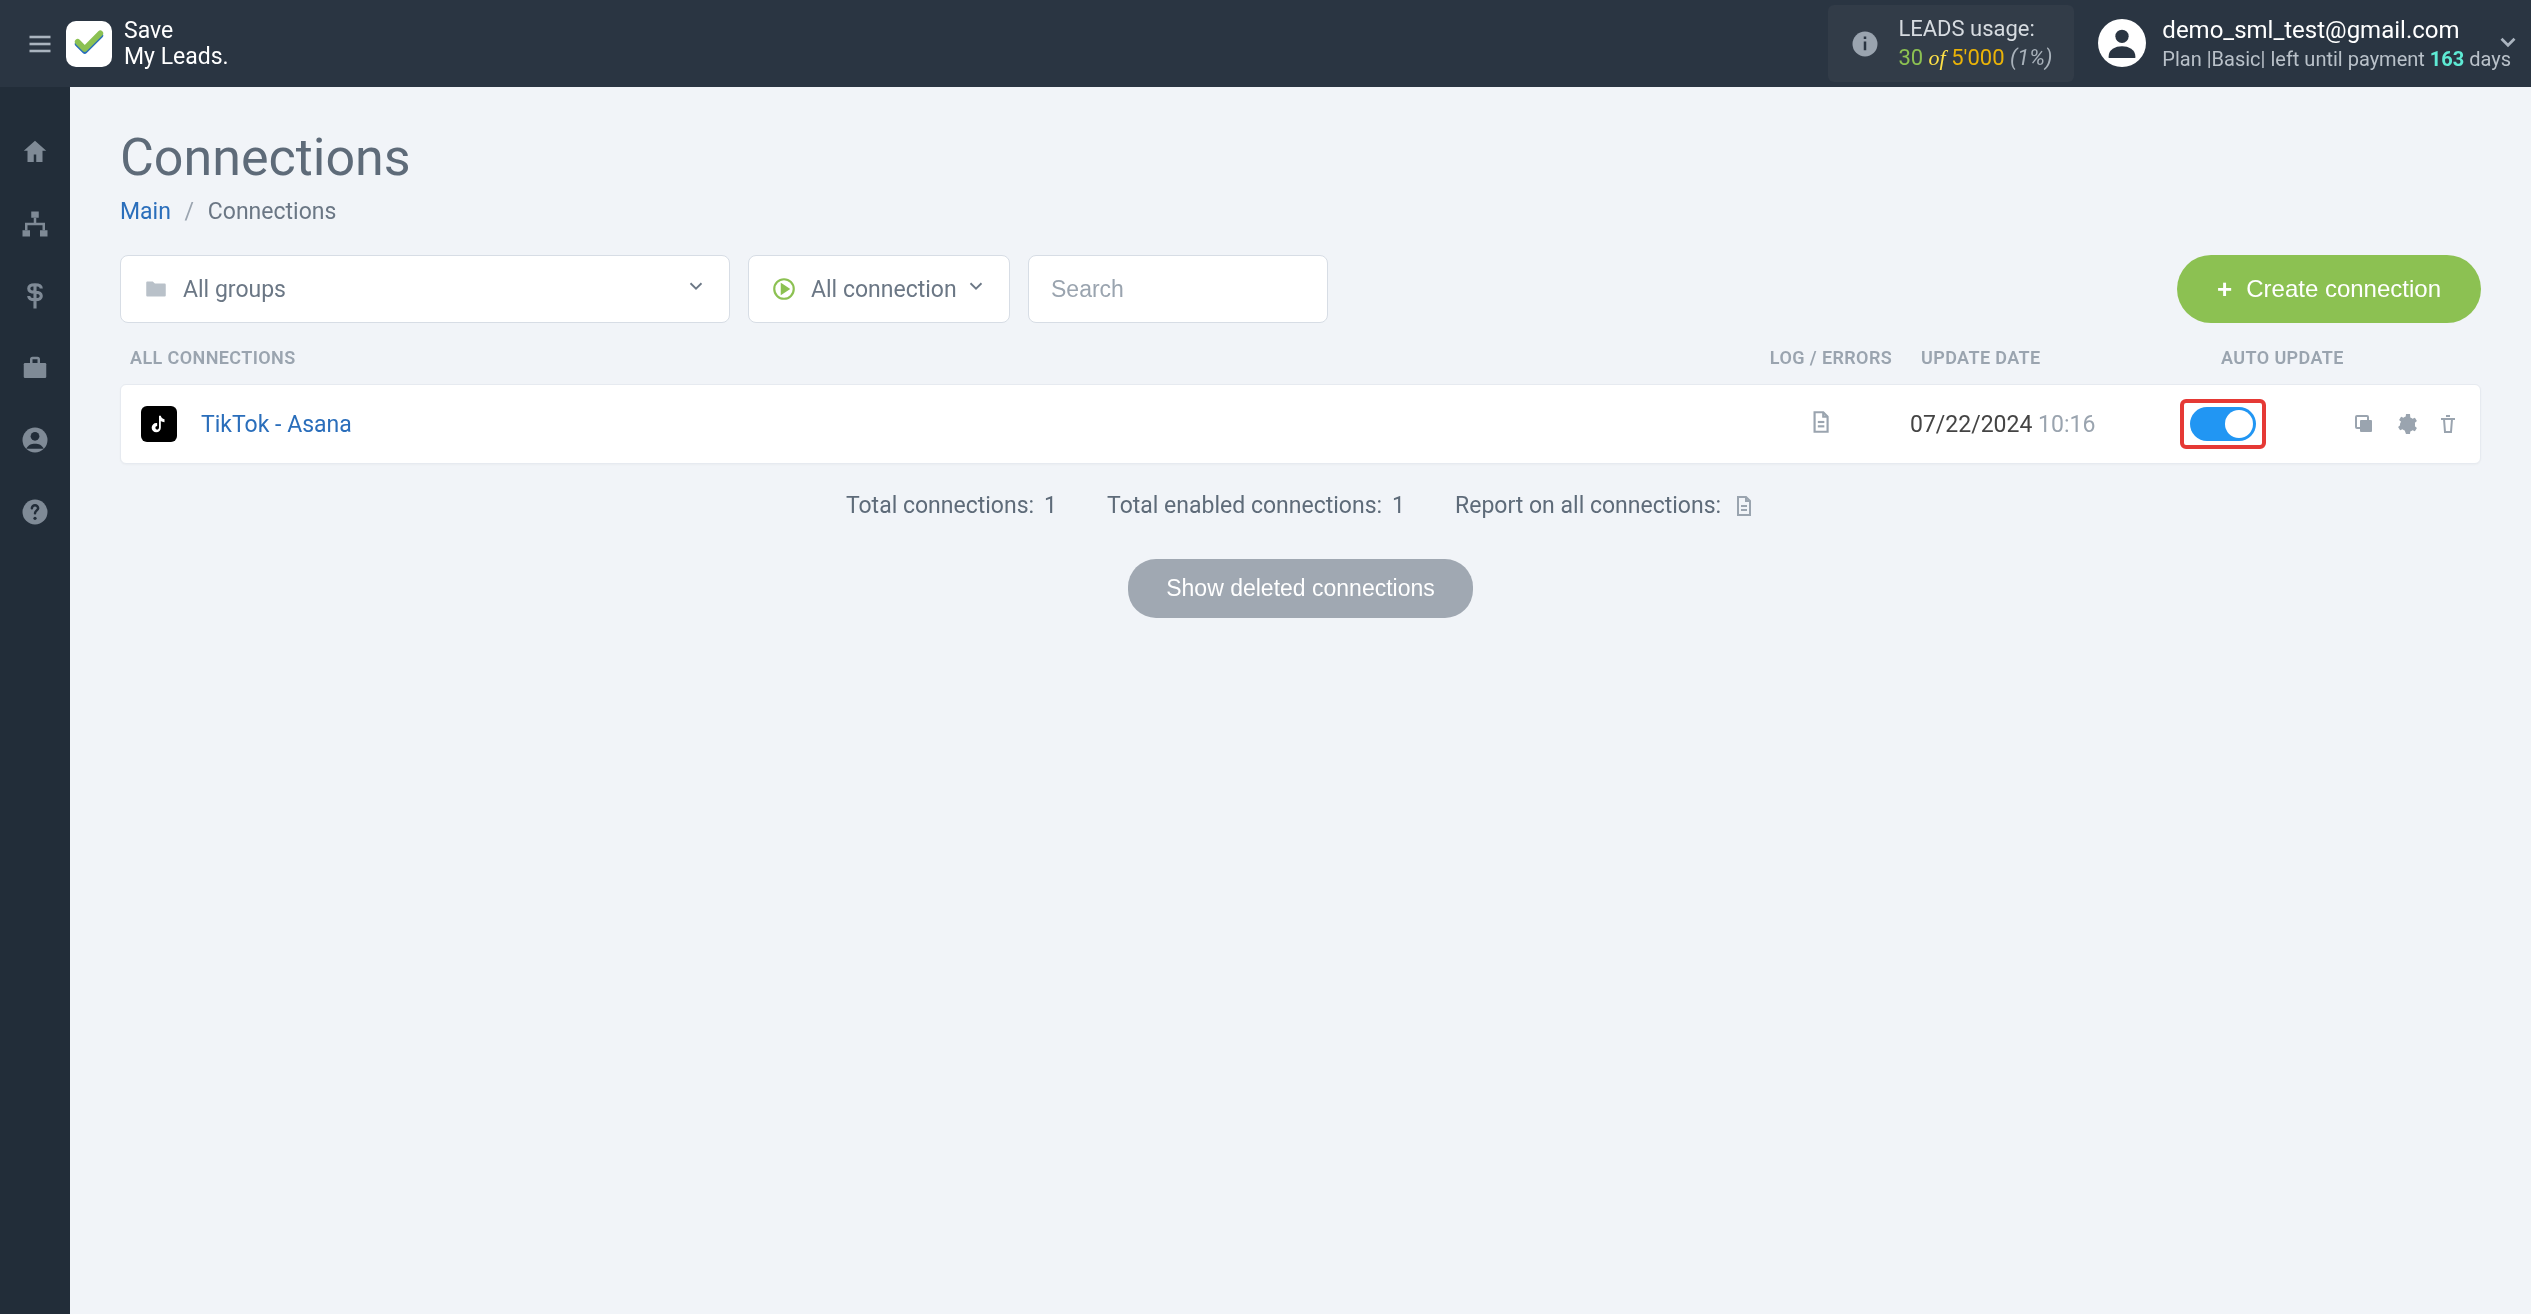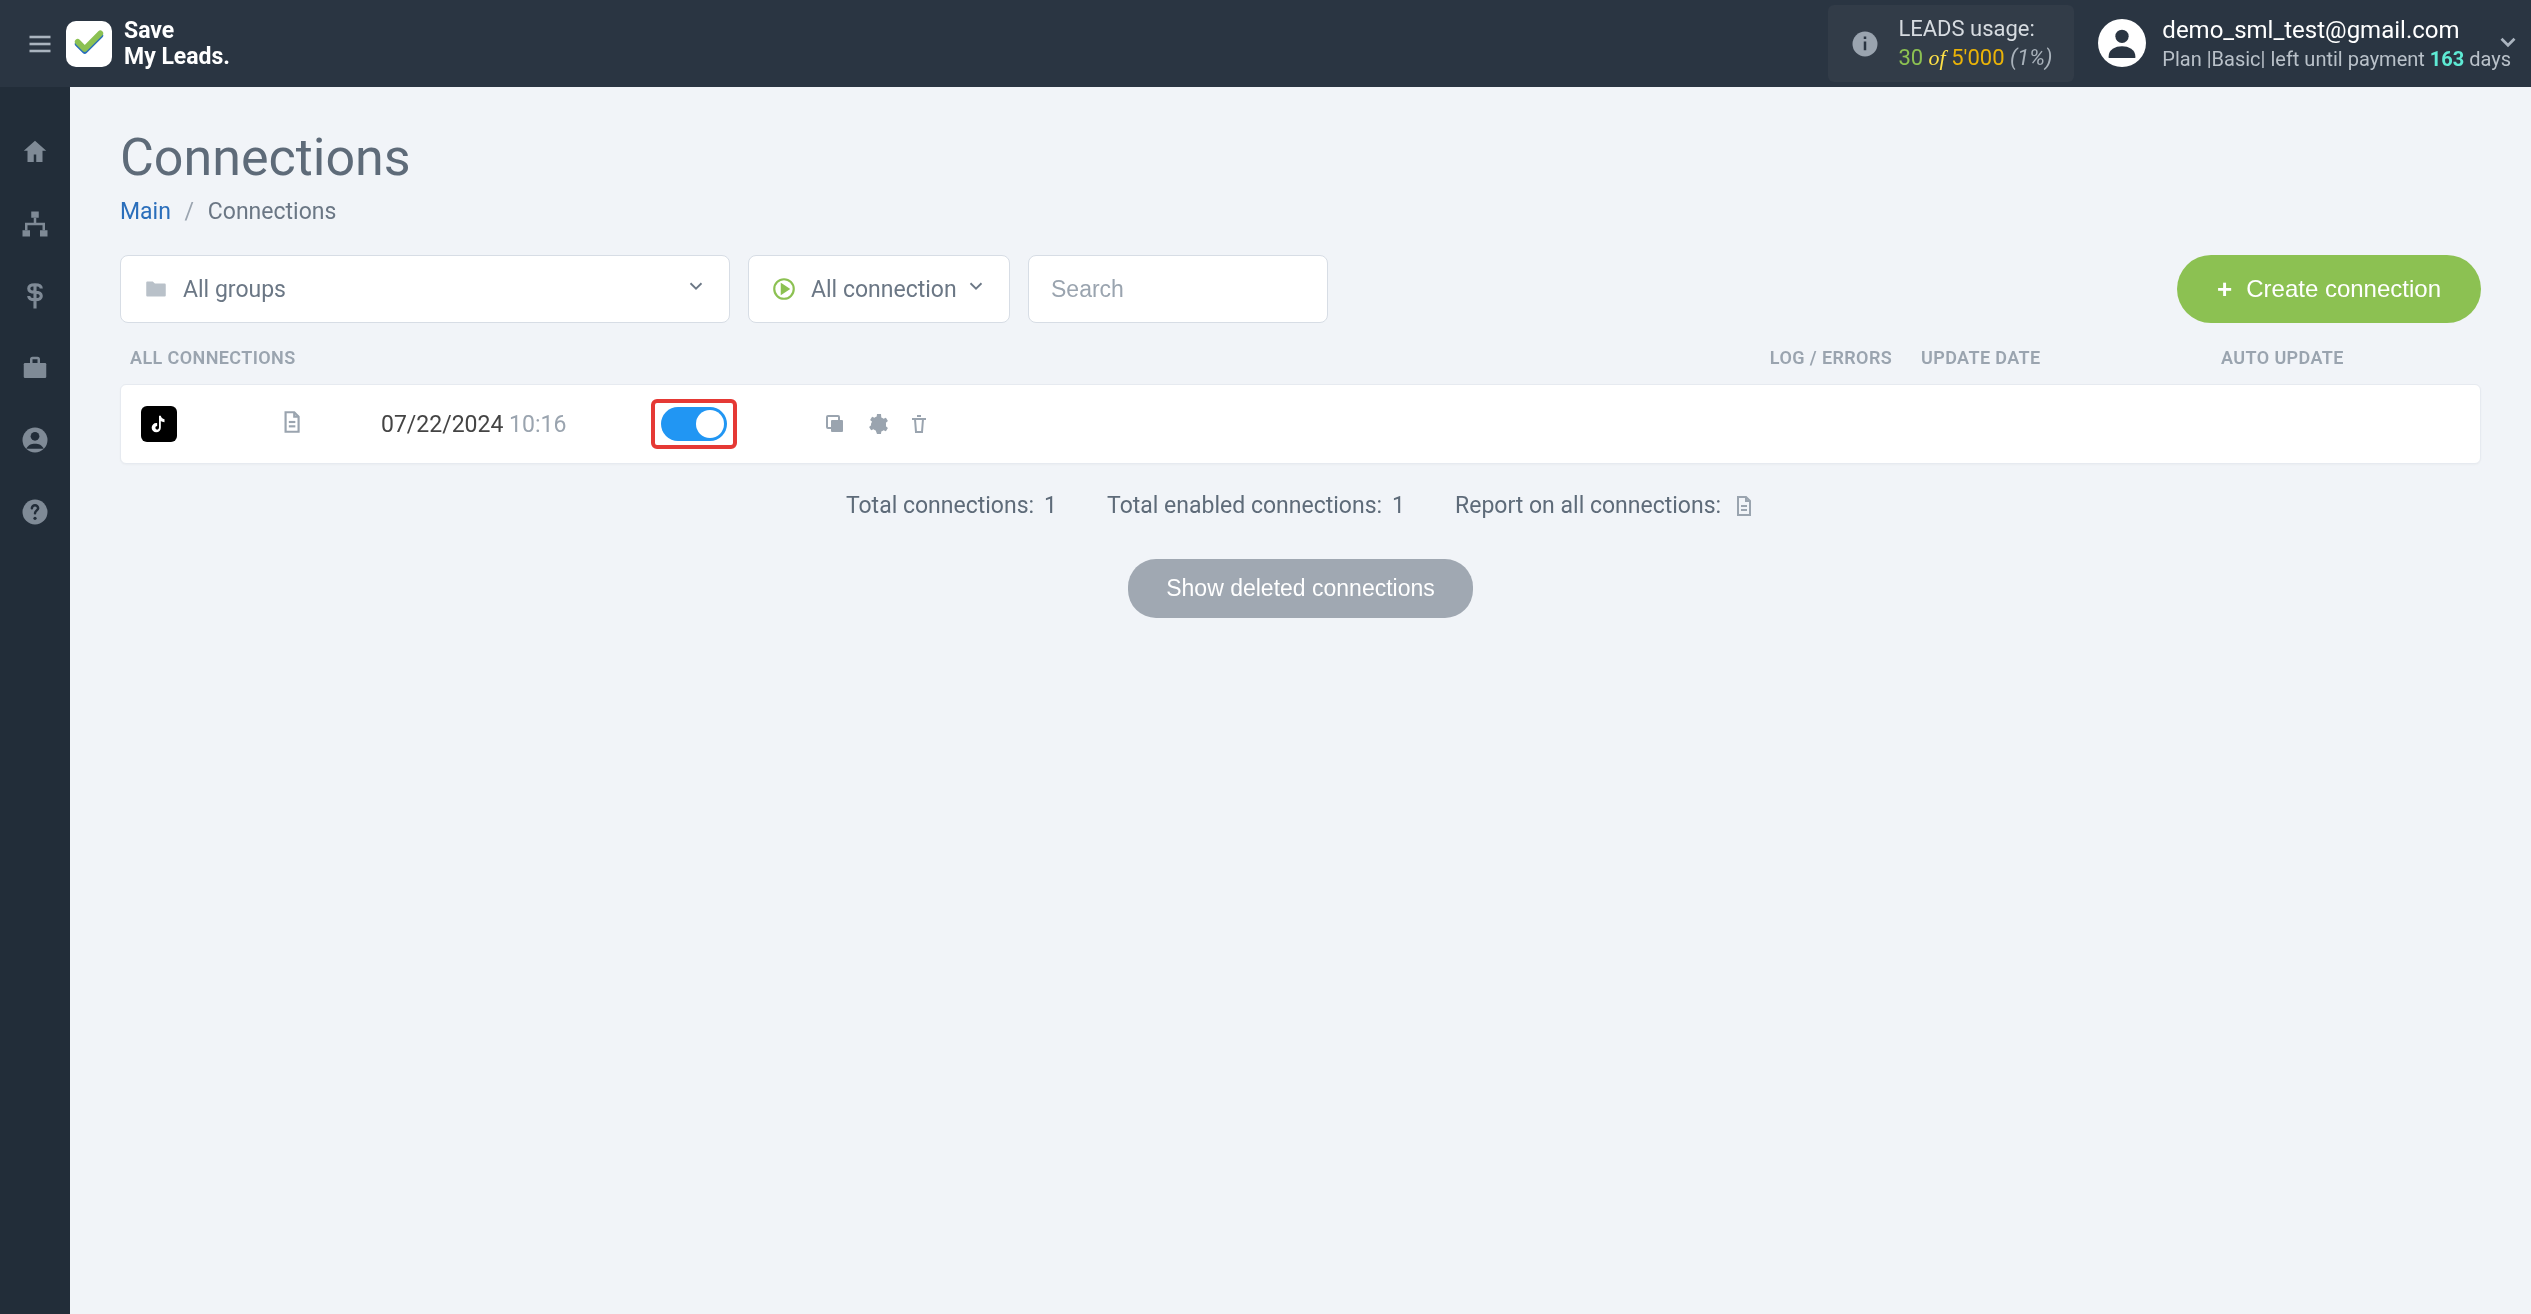--- a/index.html
+++ b/index.html
@@ -40,21 +40,21 @@
       width: 46px;
       height: 46px;
       background: #fff;
       border-radius: 10px;
       display: flex;
       align-items: center;
       justify-content: center;
     }
     .logo-text {
       font-size: 23px;
-      font-weight: 700;
+      font-weight: 400;
       line-height: 1.1;
       color: #fff;
     }
     .header-spacer { flex: 1; }
     .leads-usage {
       background: #323c48;
       border-radius: 6px;
       padding: 10px 22px;
       display: flex;
       align-items: center;
@@ -438,20 +438,23 @@
     <div class="th-update">UPDATE DATE</div>
     <div class="th-auto">AUTO UPDATE</div>
   </div>
 
   <div class="conn-row">
     <div class="conn-icon">
       <svg width="22" height="22" viewBox="0 0 24 24">
           <path d="M14 3c.3 2 1.8 3.5 4 3.8V10c-1.5 0-2.9-.5-4-1.3V16a5 5 0 11-5-5c.3 0 .7 0 1 .1v3.1a2 2 0 102 2V3h2z" fill="#fff"></path>
         </svg>
     </div>
+    <div class="conn-name">
+      <a href="#">TikTok - Asana</a>
+    </div>
     <div class="conn-log">
       <svg width="26" height="26" viewBox="0 0 24 24" fill="none" stroke="currentColor" stroke-width="2">
           <path d="M7 3h8l4 4v14H7z"></path>
           <path d="M15 3v4h4"></path>
           <line x1="10" y1="12" x2="16" y2="12"></line>
           <line x1="10" y1="16" x2="16" y2="16"></line>
         </svg>
     </div>
     <div class="conn-date">
       <span>07/22/2024</span> <span class="time">10:16</span>

